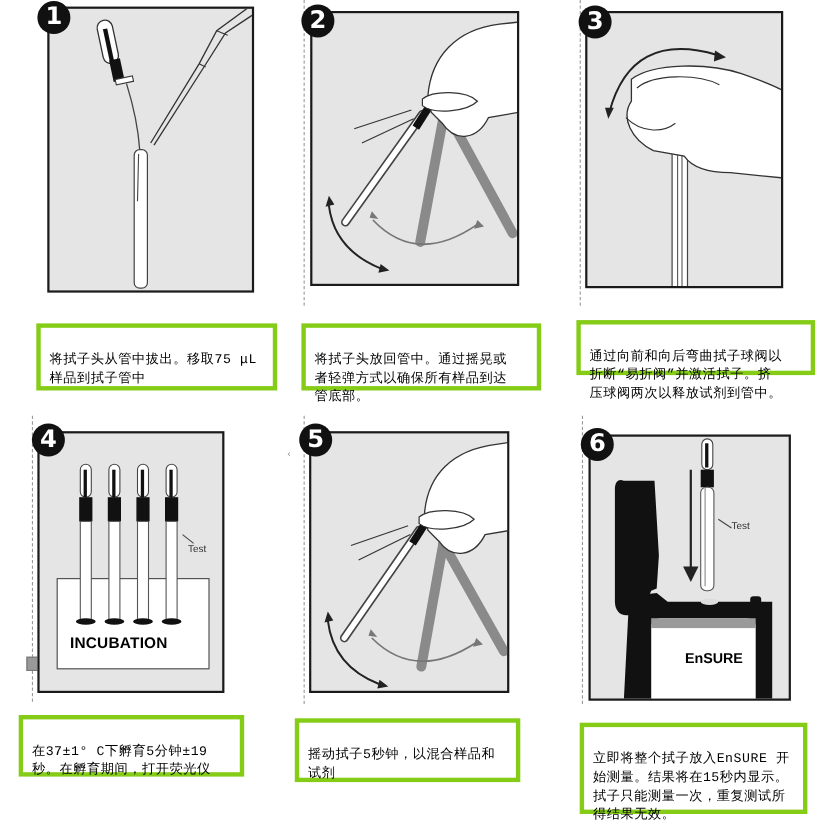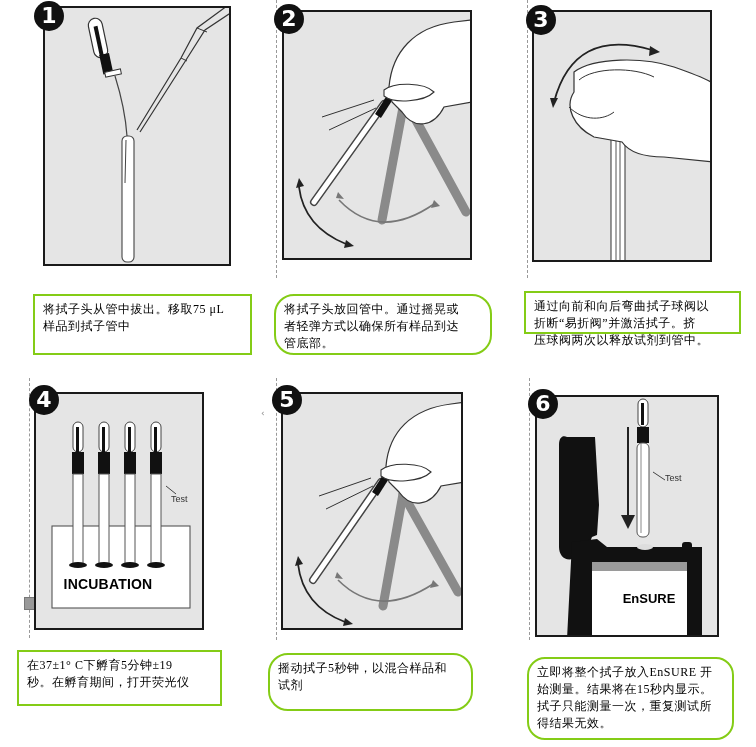--- a/index.html
+++ b/index.html
@@ -1,19 +1,19 @@
 <!DOCTYPE html>
 <html><head>
 <meta charset="utf-8">
 <style>
   html,body{margin:0;padding:0;background:#fff;}
   body{width:756px;height:747px;position:relative;overflow:hidden;font-family:"DejaVu Sans","Liberation Sans",sans-serif;color:#000;}
   .panel{position:absolute;border:2px solid #1a1a1a;background:#e5e5e5;box-sizing:border-box;overflow:hidden;}
   .badge{position:absolute;width:30px;height:30px;border-radius:50%;background:#111;color:#fff;font-family:"DejaVu Sans",sans-serif;font-weight:bold;font-size:22px;line-height:30px;text-align:center;z-index:3;}
-  .caption{position:absolute;border:2px solid #84cc16;background:#fff;box-sizing:border-box;padding:5px 8px;font-size:12px;line-height:17px;letter-spacing:0.5px;font-family:Liberation Serif, serif;white-space:pre-wrap;}
+  .caption{position:absolute;border:4px solid #84cc16;background:#fff;box-sizing:border-box;padding:21px 8px;font-size:12px;line-height:17px;letter-spacing:0.5px;font-family:Liberation Mono, monospace;white-space:pre-wrap;}
   .vdash{position:absolute;width:0;border-left:1px dashed #999;}
   .tiny{position:absolute;font-size:9px;color:#888;}
   svg{position:absolute;left:0;top:0;}
   .graybox{position:absolute;width:11px;height:11px;background:#999;border:1px solid #777;}
 </style>
 </head>
 <body>
 
 <div class="vdash" style="left:276px;top:0;height:278px;"></div>
 <div class="vdash" style="left:527px;top:0;height:278px;"></div>
@@ -66,21 +66,21 @@
 
       <path d="M15 175 Q 20 215 62 232" stroke="#222" stroke-width="1.8" fill="none"></path>
       <polygon points="12,176 20,174 15,166" fill="#222"></polygon>
       <polygon points="62,228 70,234 60,236" fill="#222"></polygon>
       <path d="M55 188 Q 95 230 150 192" stroke="#777" stroke-width="1.6" fill="none"></path>
       <polygon points="52,186 60,187 54,180" fill="#777"></polygon>
       <polygon points="150,188 156,194 147,196" fill="#777"></polygon>
     </svg>
   </div>
   <div class="badge" style="left:274px;top:4px;">2</div>
-  <div class="caption" style="left:274px;top:294px;width:218px;height:61px;border-radius:20px;">将拭子头放回管中。通过摇晃或
+  <div class="caption" style="left:274px;top:294px;width:218px;height:61px;">将拭子头放回管中。通过摇晃或
 者轻弹方式以确保所有样品到达
 管底部。</div>
 </div>
 
 <div>
   <div class="panel" style="left:532px;top:10px;width:180px;height:252px;">
     <svg width="180" height="252">
 
       <rect x="77" y="120" width="14" height="135" fill="#fff" stroke="#444" stroke-width="1.1"></rect>
       <line x1="82" y1="120" x2="82" y2="252" stroke="#555"></line>
@@ -160,21 +160,21 @@
       <line x1="43" y1="115" x2="90" y2="92" stroke="#333"></line>
       <path d="M15 170 Q 20 212 62 228" stroke="#222" stroke-width="1.8" fill="none"></path>
       <polygon points="12,172 20,170 15,162" fill="#222"></polygon>
       <polygon points="62,224 70,230 60,232" fill="#222"></polygon>
       <path d="M55 186 Q 95 226 150 190" stroke="#777" stroke-width="1.6" fill="none"></path>
       <polygon points="52,184 60,185 54,178" fill="#777"></polygon>
       <polygon points="150,186 156,192 147,194" fill="#777"></polygon>
     </svg>
   </div>
   <div class="badge" style="left:272px;top:385px;">5</div>
-  <div class="caption" style="left:268px;top:653px;width:205px;height:58px;border-radius:20px;">摇动拭子5秒钟，以混合样品和
+  <div class="caption" style="left:268px;top:653px;width:205px;height:58px;">摇动拭子5秒钟，以混合样品和
 试剂</div>
 </div>
 
 <div>
   <div class="panel" style="left:535px;top:395px;width:184px;height:242px;">
     <svg width="184" height="242">
 
       <rect x="101" y="2" width="10" height="28" rx="5" fill="#fff" stroke="#444"></rect>
       <rect x="104" y="6" width="3" height="22" fill="#111"></rect>
       <rect x="100" y="30" width="12" height="16" fill="#111"></rect>
@@ -189,17 +189,17 @@
       <path d="M35 145 L 60 142 L 70 150 L 165 150 L 165 242 L 30 242 Z" fill="#111"></path>
       <rect x="55" y="165" width="95" height="80" rx="8" fill="#fff"></rect>
       <rect x="55" y="165" width="95" height="9" fill="#9a9a9a"></rect>
       <ellipse cx="108" cy="150" rx="8" ry="3" fill="#ddd"></ellipse>
       <rect x="145" y="145" width="10" height="8" rx="3" fill="#111"></rect>
     </svg>
     <div style="position:absolute;left:128px;top:76px;font-size:9px;color:#333;font-family:'Liberation Sans',sans-serif;">Test</div>
     <div style="position:absolute;left:55px;top:194px;width:114px;text-align:center;font-size:13px;font-weight:bold;font-family:'Liberation Sans',sans-serif;">EnSURE</div>
   </div>
   <div class="badge" style="left:528px;top:389px;">6</div>
-  <div class="caption" style="left:527px;top:657px;width:207px;height:83px;border-radius:18px;">立即将整个拭子放入EnSURE 开
+  <div class="caption" style="left:527px;top:657px;width:207px;height:83px;">立即将整个拭子放入EnSURE 开
 始测量。结果将在15秒内显示。
 拭子只能测量一次，重复测试所
 得结果无效。</div>
 </div>
 
 </body></html>

